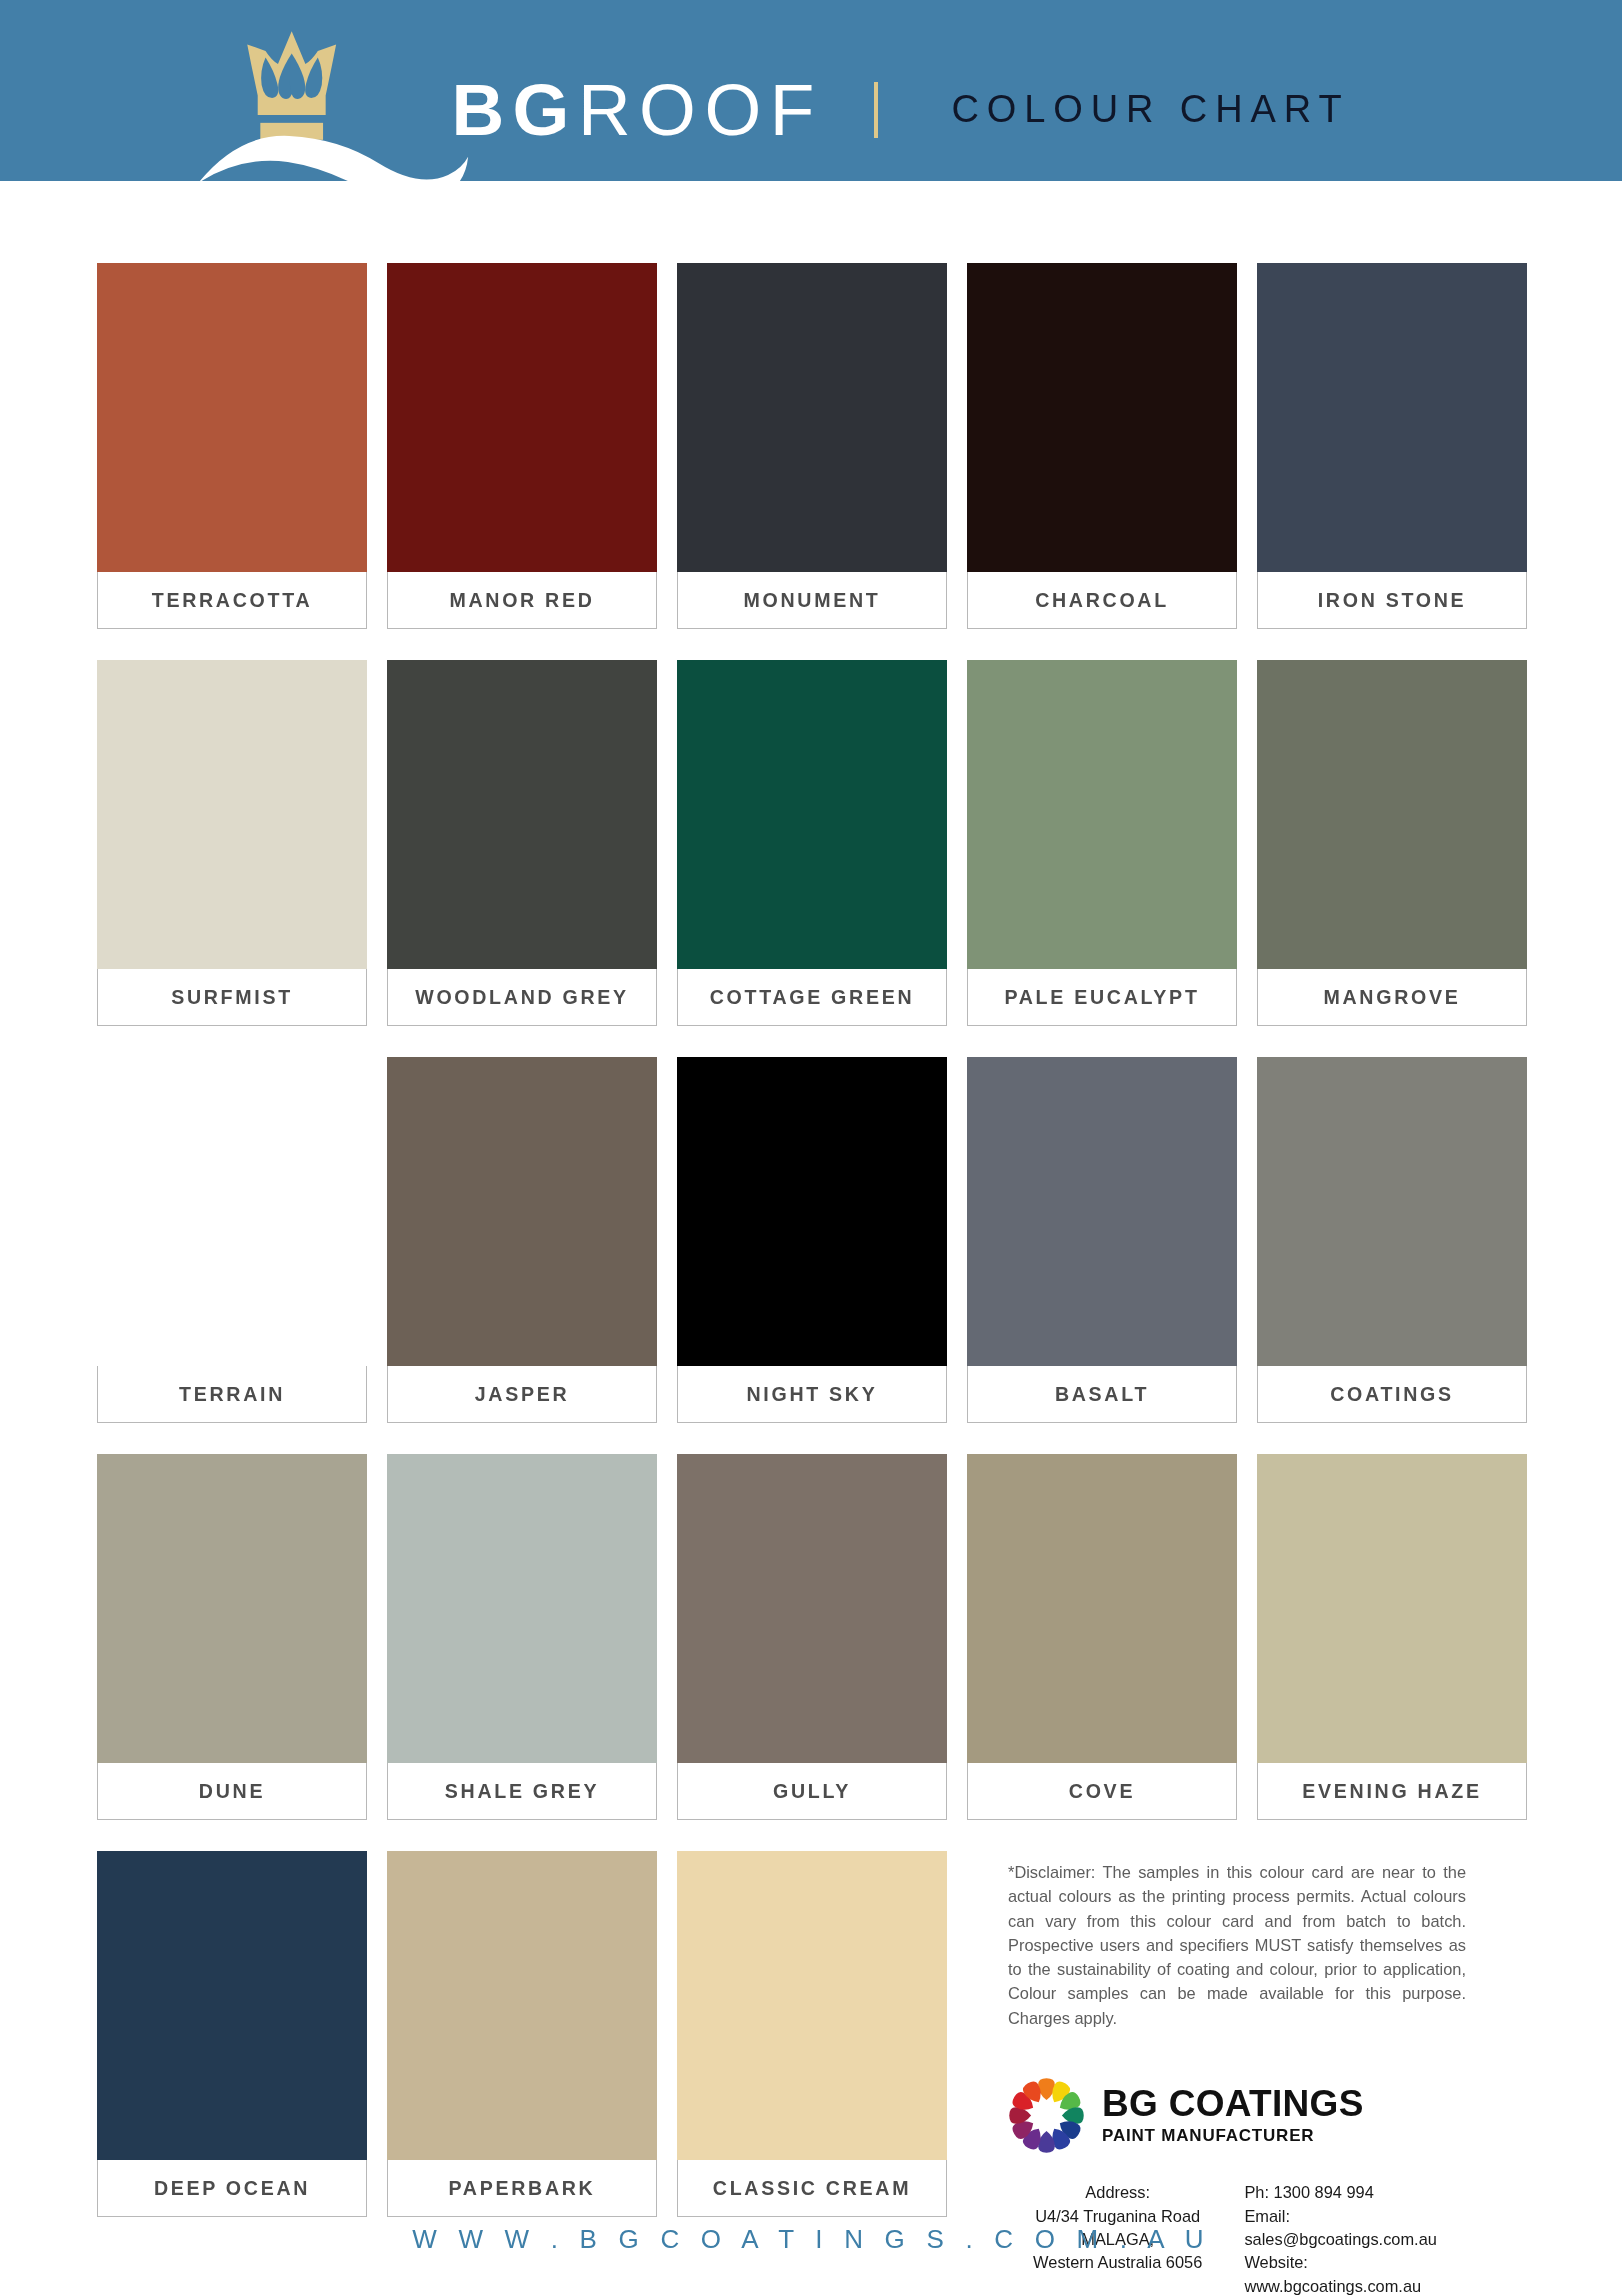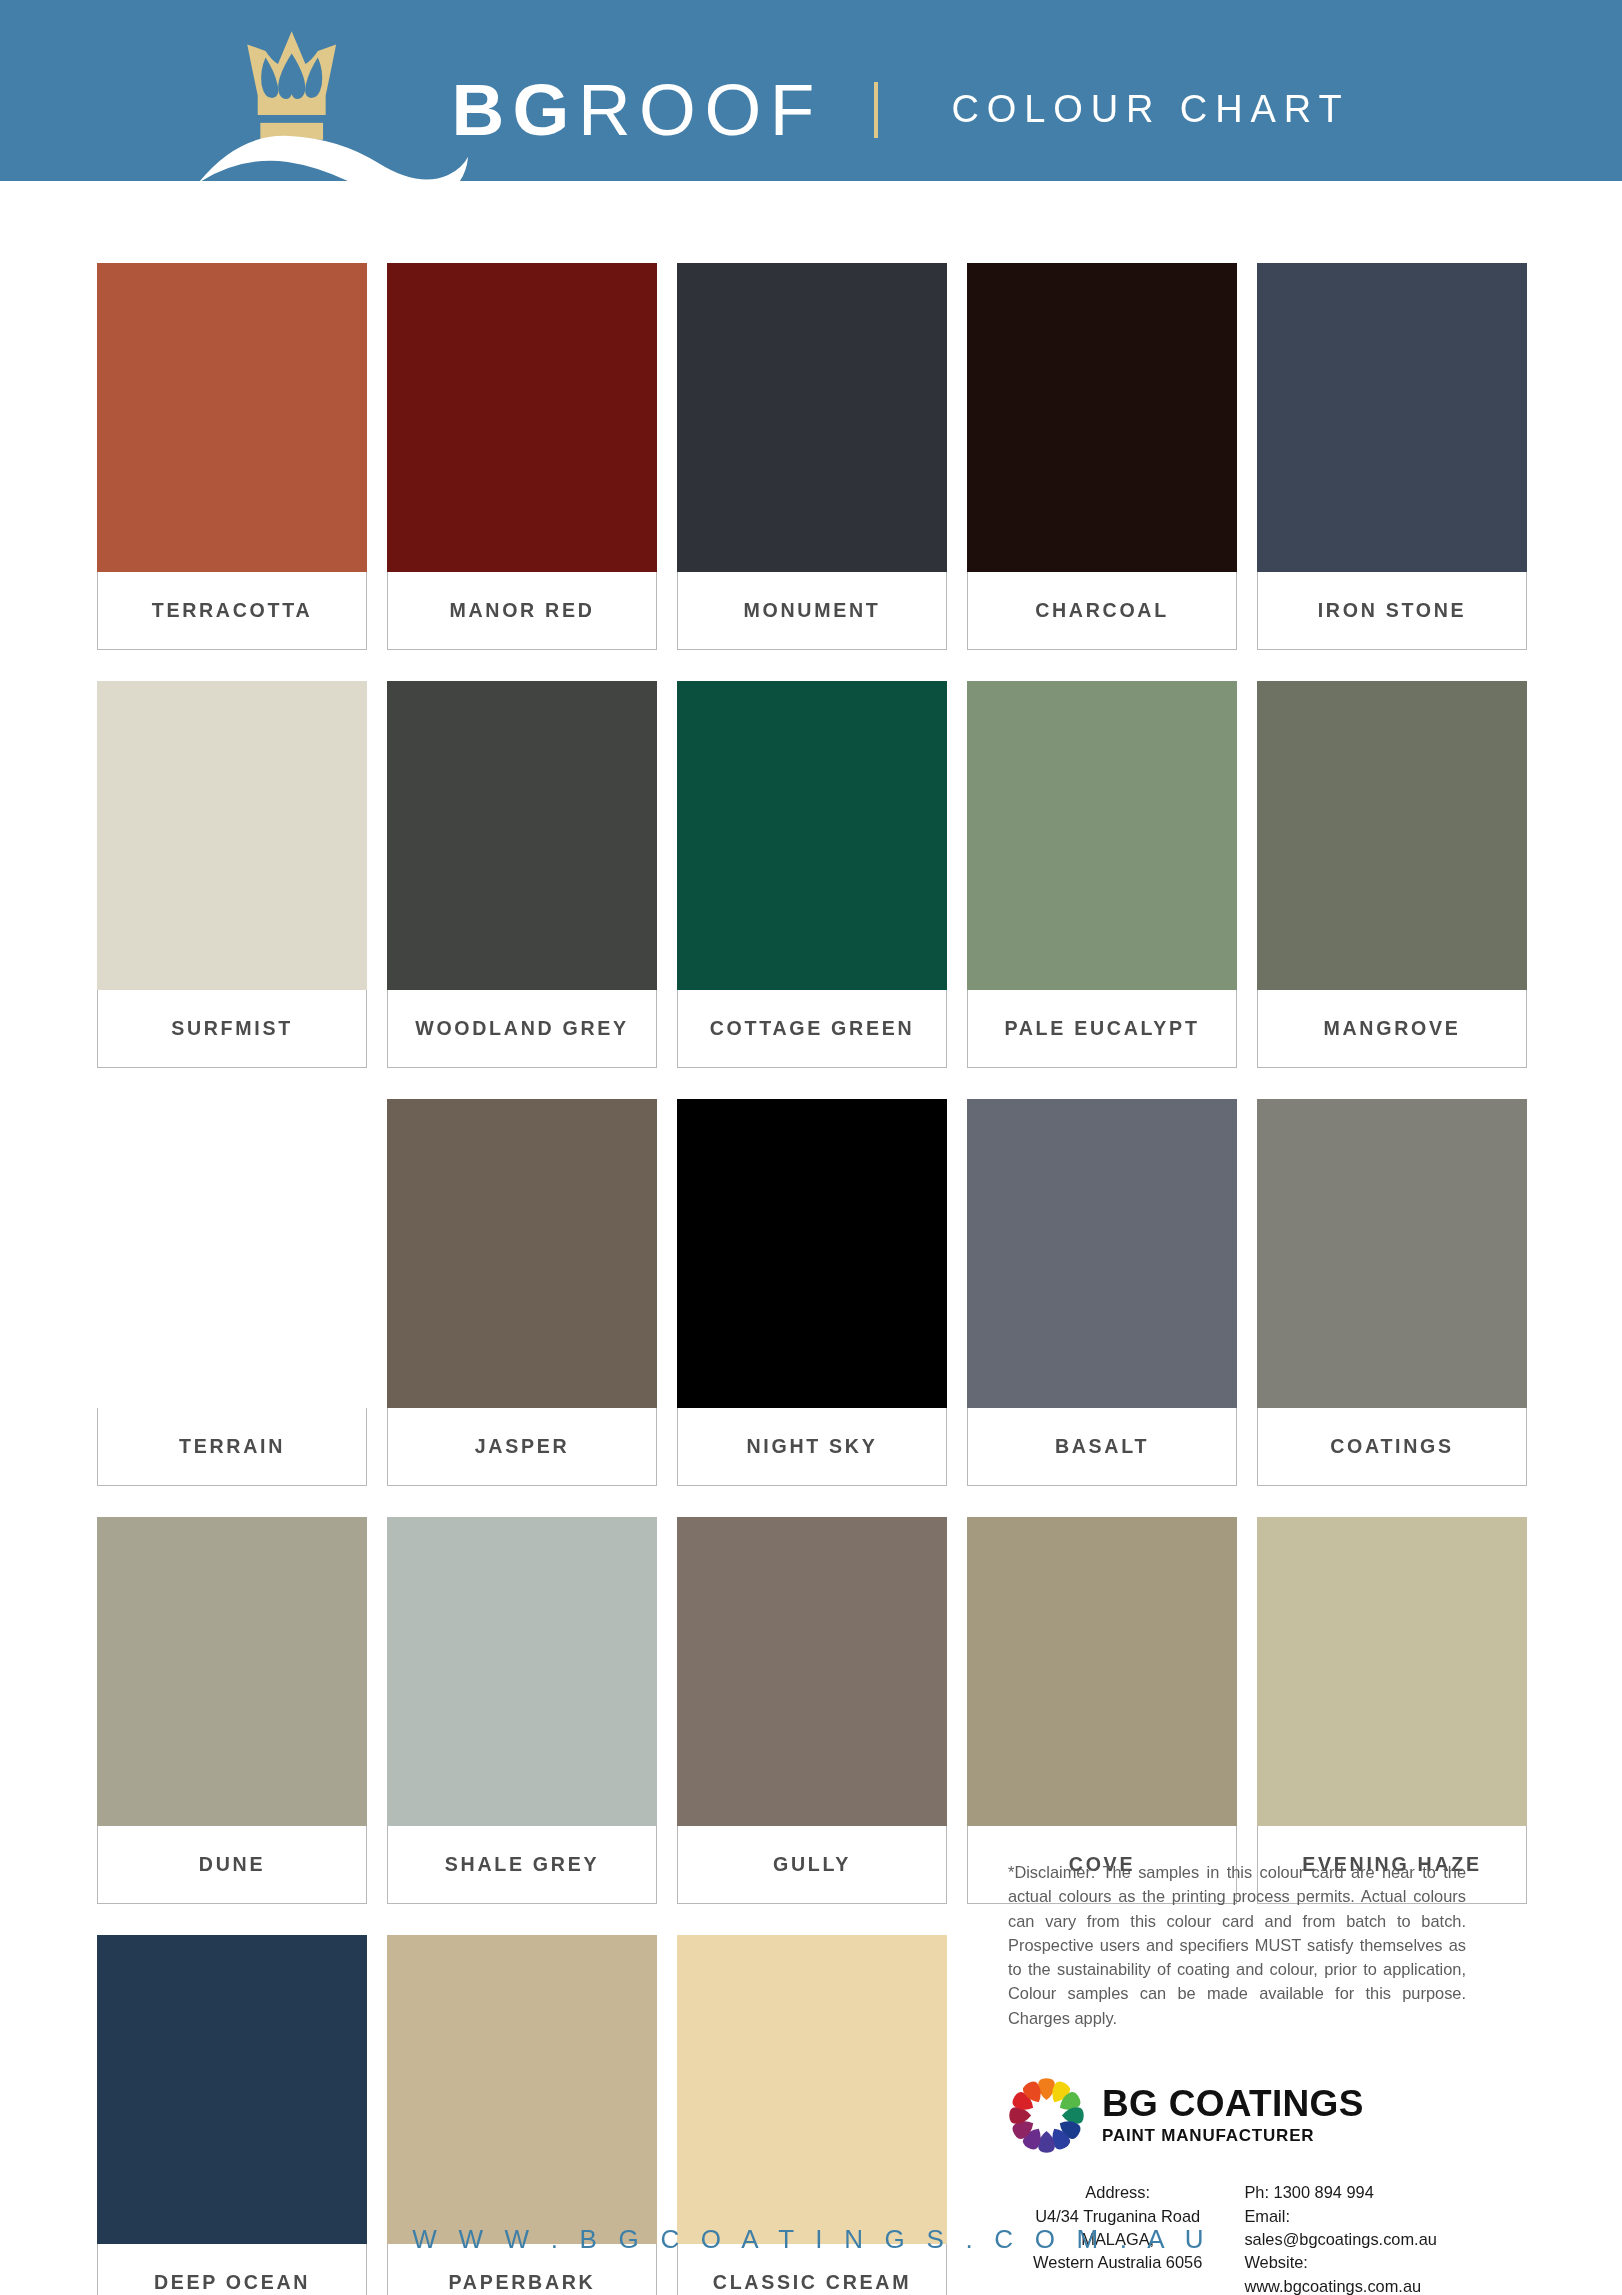--- a/index.html
+++ b/index.html
@@ -62,21 +62,21 @@
     height: 56px;
     background: #dfc88a;
     margin: -9.2px 0 0 51px;
     flex: 0 0 auto;
   }
 
   .header-subtitle {
     font-size: 38px;
     font-weight: 500;
     letter-spacing: 7.9px;
-    color: #ffffff;
+    color: #0f172a;
     white-space: nowrap;
     margin: -9.2px 0 0 73px;
   }
 
   
   .grid {
     position: absolute;
     left: 97px;
     top: 263px;
     width: 1430px;
@@ -92,21 +92,21 @@
     width: 270px;
     flex: 0 0 270px;
   }
 
   .swatch-color {
     width: 100%;
     height: 309px;
   }
 
   .swatch-label {
-    height: 78px;
+    height: 57px;
     border: 0.7px solid #b8b8b8;
     border-top: none;
     background: #ffffff;
     display: flex;
     align-items: center;
     justify-content: center;
     font-size: 19.6px;
     font-weight: 700;
     letter-spacing: 2.7px;
     color: #4c4c4c;

